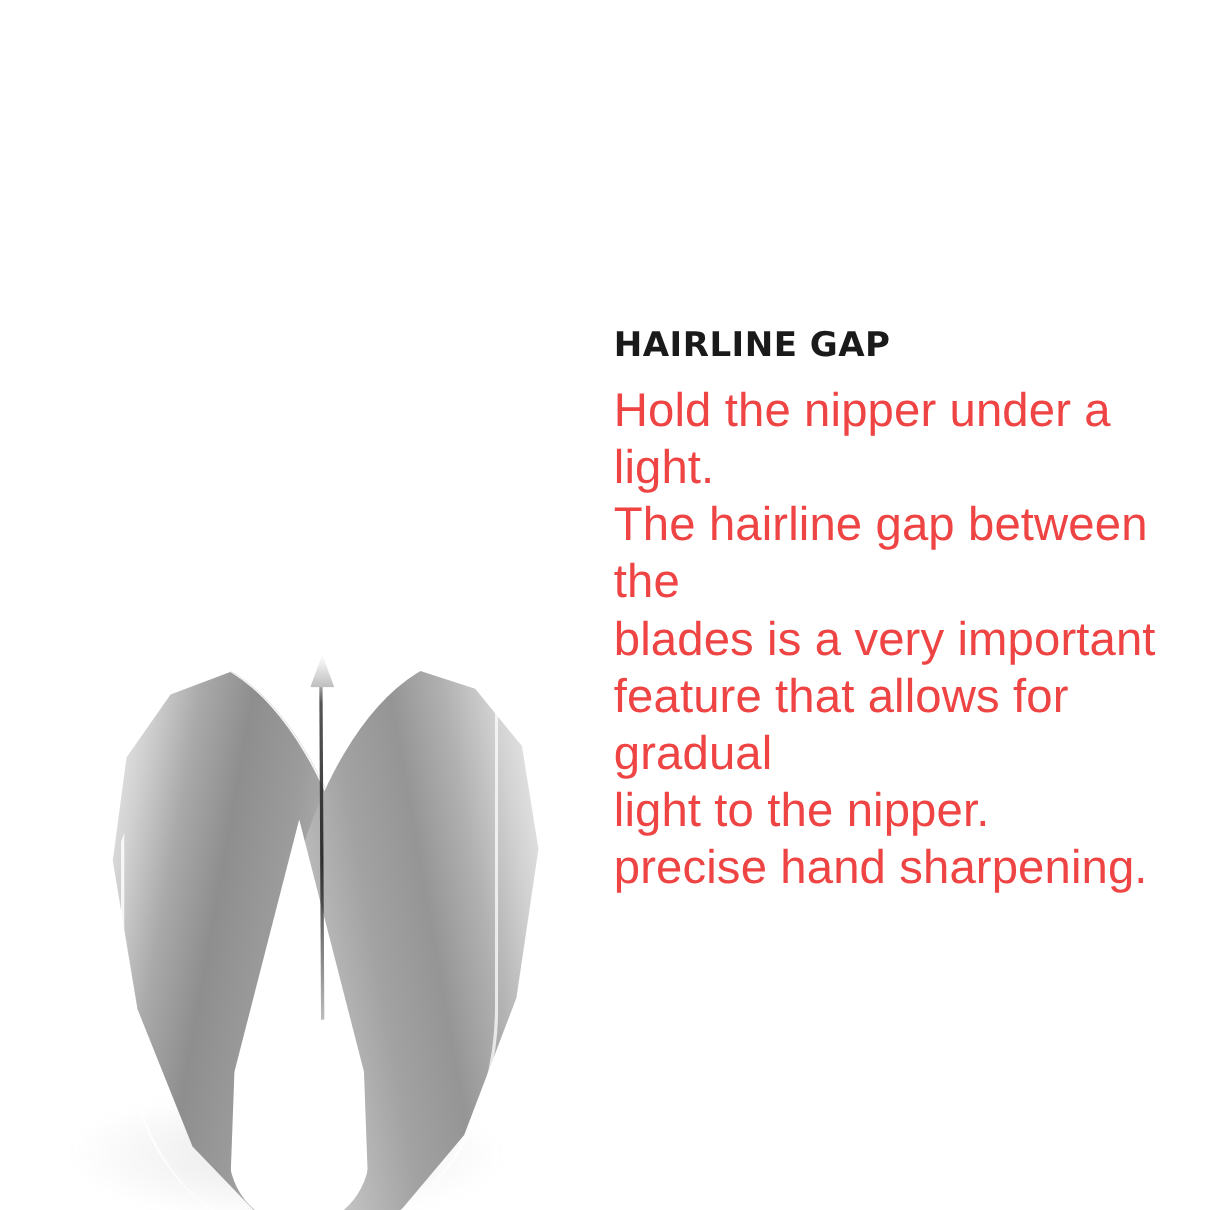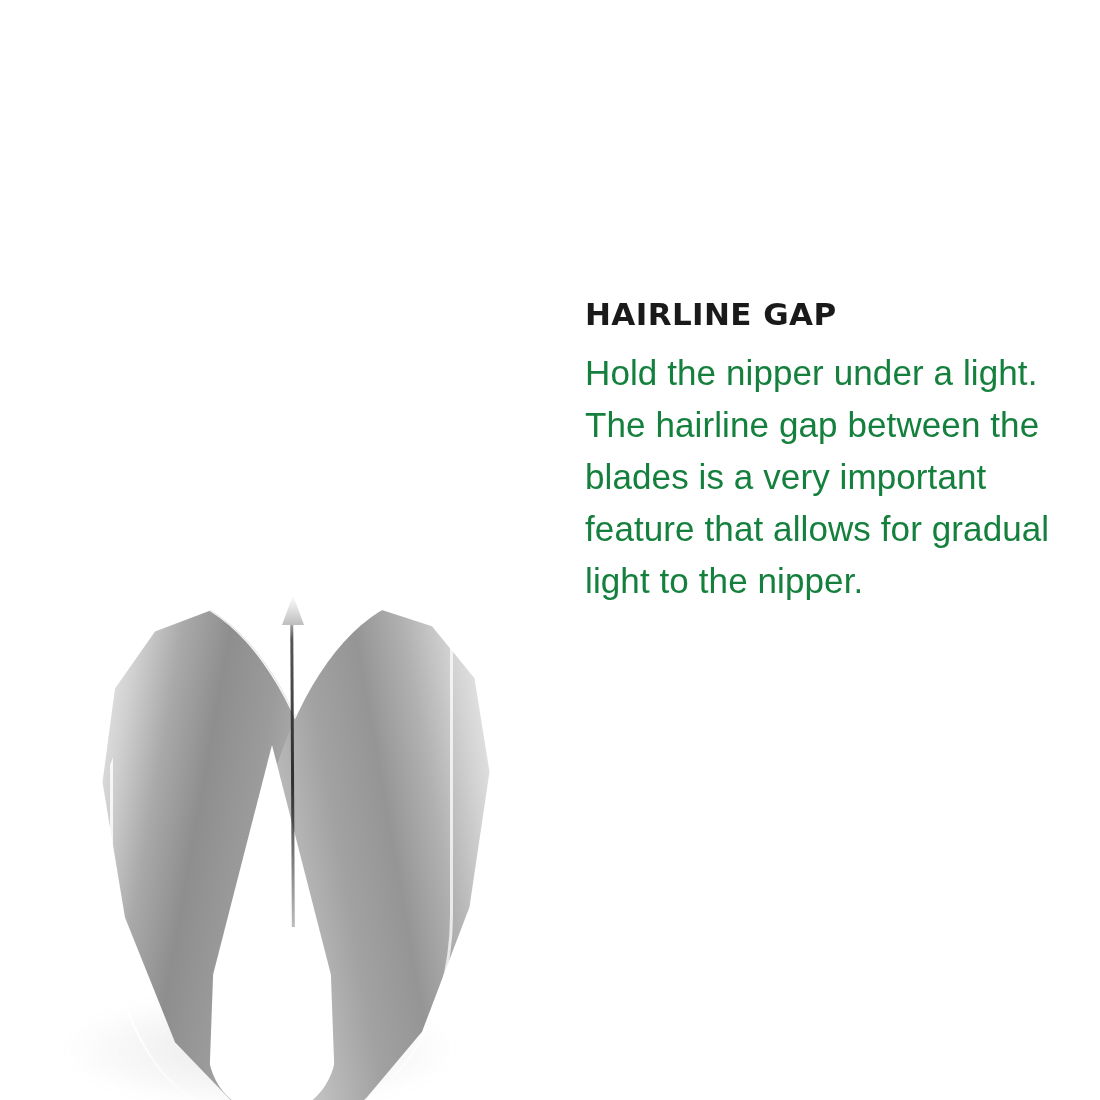--- a/index.html
+++ b/index.html
@@ -148,44 +148,44 @@
     bottom: -10px;
     width: 400px;
     height: 120px;
     background: radial-gradient(ellipse at 50% 50%, rgba(120,120,120,0.18) 0%, rgba(255,255,255,0) 70%);
     filter: blur(6px);
   }
 
   
   .text-block {
     position: absolute;
-    left: 585px;
+    left: 558px;
     top: 296px;
     width: 500px;
     color: #231f20;
   }
 
   .headline {
     font-family: "DejaVu Sans", sans-serif;
     font-size: 31px;
     font-weight: 700;
     letter-spacing: 0.4px;
     line-height: 1.2;
     margin: 0 0 14px 0;
     color: #1a1a1a;
   }
 
   .body-copy p {
     margin: 0;
     font-family: "Liberation Sans", sans-serif;
     font-weight: 300;
-    font-size: 35px;
+    font-size: 43px;
     line-height: 52px;
     letter-spacing: 0.1px;
-    color: #15803d;
+    color: #ef4444;
   }
 
   .body-copy p + p {
     margin-top: 0;
   }
 </style>
 </head>
 <body>
 
 <div class="canvas">
@@ -204,16 +204,17 @@
   </div>
 
   <div class="text-block">
     <h1 class="headline">HAIRLINE GAP</h1>
     <div class="body-copy">
       <p>Hold the nipper under a light.</p>
       <p>The hairline gap between the</p>
       <p>blades is a very important</p>
       <p>feature that allows for gradual</p>
       <p>light to the nipper.</p>
+      <p>precise hand sharpening.</p>
     </div>
   </div>
 
 </div>
 
 </body></html>

